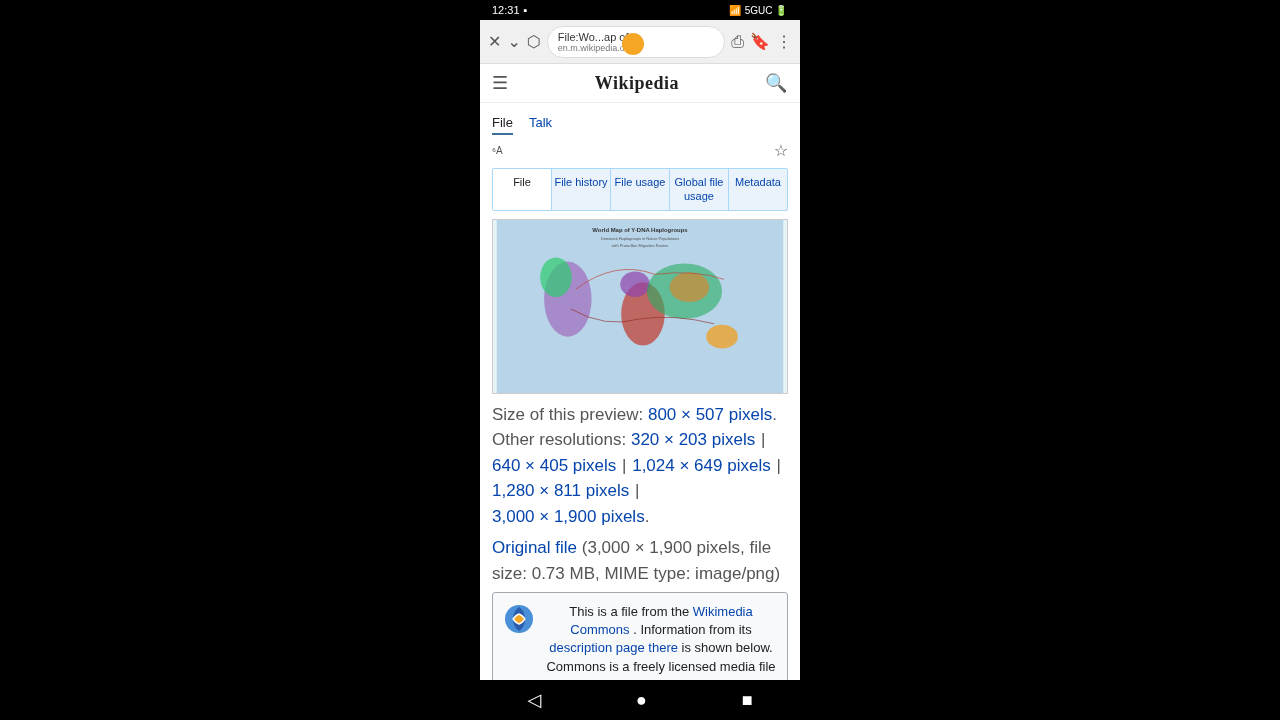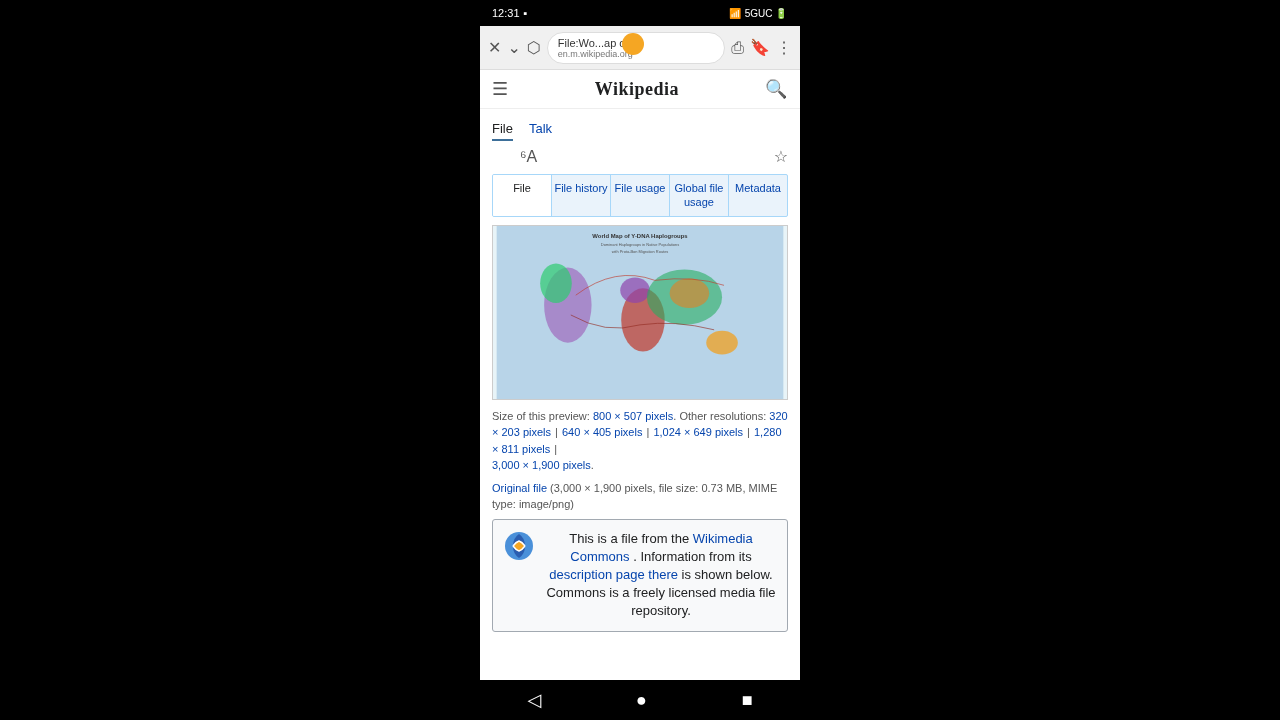--- a/index.html
+++ b/index.html
@@ -25,21 +25,21 @@
 
     
     .status-bar {
       background: #000;
       color: #fff;
       display: flex;
       justify-content: space-between;
       align-items: center;
       padding: 3px 12px;
       font-size: 11px;
-      height: 26px;
+      height: 20px;
       flex-shrink: 0;
     }
     .status-left { display: flex; align-items: center; gap: 4px; }
     .status-right { display: flex; align-items: center; gap: 3px; font-size: 10px; }
 
     
     .browser-bar {
       background: #f0f0f0;
       display: flex;
       align-items: center;
@@ -146,21 +146,21 @@
       border-bottom: 2px solid #3d6f99;
     }
 
     
     .lang-row {
       display: flex;
       justify-content: space-between;
       align-items: center;
       margin-bottom: 8px;
     }
-    .lang-icon { font-size: 16px; color: #555; cursor: pointer; margin-left: 28px; }
+    .lang-icon { font-size: 10px; color: #555; cursor: pointer; }
     .star-icon { font-size: 16px; color: #555; cursor: pointer; }
 
     
     .file-nav {
       display: flex;
       border: 1px solid #a7d7f9;
       border-radius: 2px;
       overflow: hidden;
       margin-bottom: 8px;
       background: #eaf3fb;
@@ -191,21 +191,21 @@
       position: relative;
     }
 
     .map-svg {
       width: 100%;
       height: 100%;
     }
 
     
     .file-info {
-      font-size: 11px;
+      font-size: 17px;
       color: #555;
       margin-bottom: 6px;
       line-height: 1.5;
     }
     .file-info a { color: #0645ad; text-decoration: none; }
     .pipe { color: #555; margin: 0 1px; }
 
     
     .commons-box {
       background: #f8f9fa;

